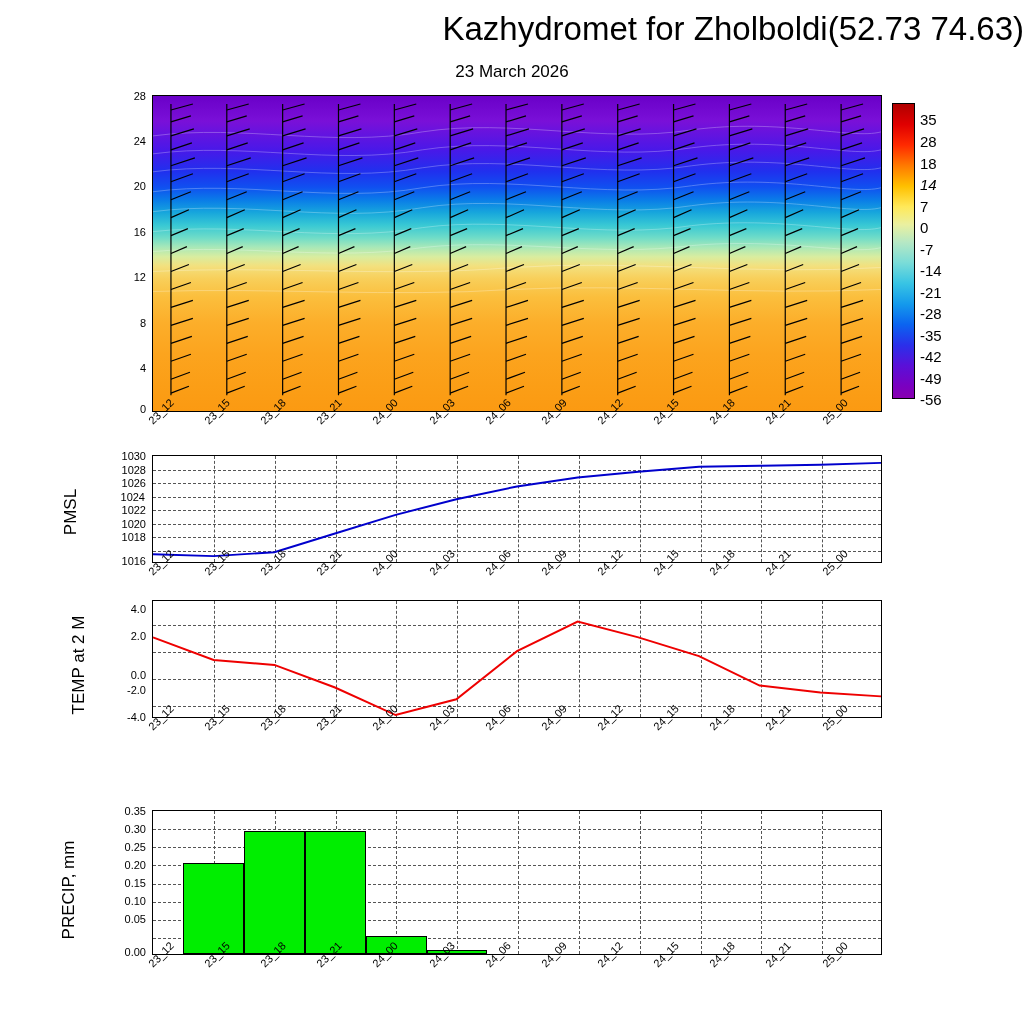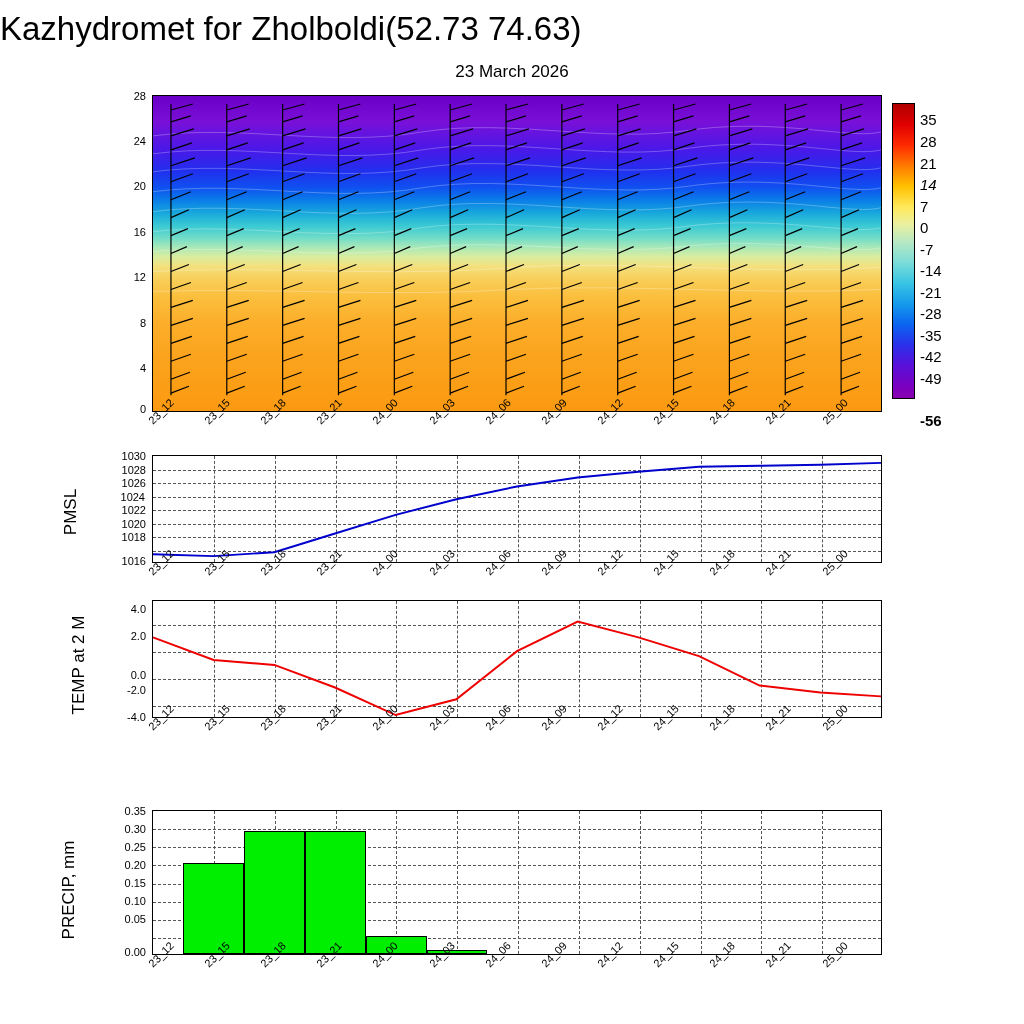--- a/index.html
+++ b/index.html
@@ -5,21 +5,21 @@
   html,body{margin:0;padding:0;}
   body{
     width:1024px;height:1024px;
     background:#ffffff;
     font-family:"Liberation Sans", sans-serif;
     color:#000;
     position:relative;
     overflow:hidden;
   }
   .title{
-    position:absolute;top:10px;left:0;width:1024px;text-align:left;
+    position:absolute;top:10px;left:0;width:1024px;text-align:right;
     font-size:33px;font-weight:normal;letter-spacing:0px;
   }
   .subtitle{
     position:absolute;top:62px;left:0;width:1024px;text-align:center;
     font-size:17px;
   }
 
   
   .frame{position:absolute;box-sizing:border-box;border:1px solid #000;background:#fff;}
   .ylabel-rot{
@@ -424,32 +424,32 @@
 <div class="xtick" style="left:539px;top:418px;">24_09</div>
 <div class="xtick" style="left:595px;top:418px;">24_12</div>
 <div class="xtick" style="left:651px;top:418px;">24_15</div>
 <div class="xtick" style="left:707px;top:418px;">24_18</div>
 <div class="xtick" style="left:763px;top:418px;">24_21</div>
 <div class="xtick" style="left:820px;top:418px;">25_00</div>
 
 <div id="colorbar"></div>
 <div class="cb-label" style="top:111px;">35</div>
 <div class="cb-label" style="top:133px;">28</div>
-<div class="cb-label" style="top:155px;">21</div>
+<div class="cb-label" style="top:155px;">18</div>
 <div class="cb-label" style="top:176px;font-style:italic;">14</div>
 <div class="cb-label" style="top:198px;">7</div>
 <div class="cb-label" style="top:219px;">0</div>
 <div class="cb-label" style="top:241px;">-7</div>
 <div class="cb-label" style="top:262px;">-14</div>
 <div class="cb-label" style="top:284px;">-21</div>
 <div class="cb-label" style="top:305px;">-28</div>
 <div class="cb-label" style="top:327px;">-35</div>
 <div class="cb-label" style="top:348px;">-42</div>
 <div class="cb-label" style="top:370px;">-49</div>
-<div class="cb-label" style="top:412px;font-weight:bold;">-56</div>
+<div class="cb-label" style="top:391px;">-56</div>
 
 <div class="ylabel-rot" style="left:48px;top:502px;transform:rotate(-90deg);">PMSL</div>
 
 <div class="frame" id="panel-pmsl">
   <div class="gridv" style="left:60.8px;"></div>
     <div class="gridv" style="left:121.7px;"></div>
   <div class="gridv" style="left:182.5px;"></div>
     <div class="gridv" style="left:243.3px;"></div>
   <div class="gridv" style="left:304.2px;"></div>
     <div class="gridv" style="left:365px;"></div>

